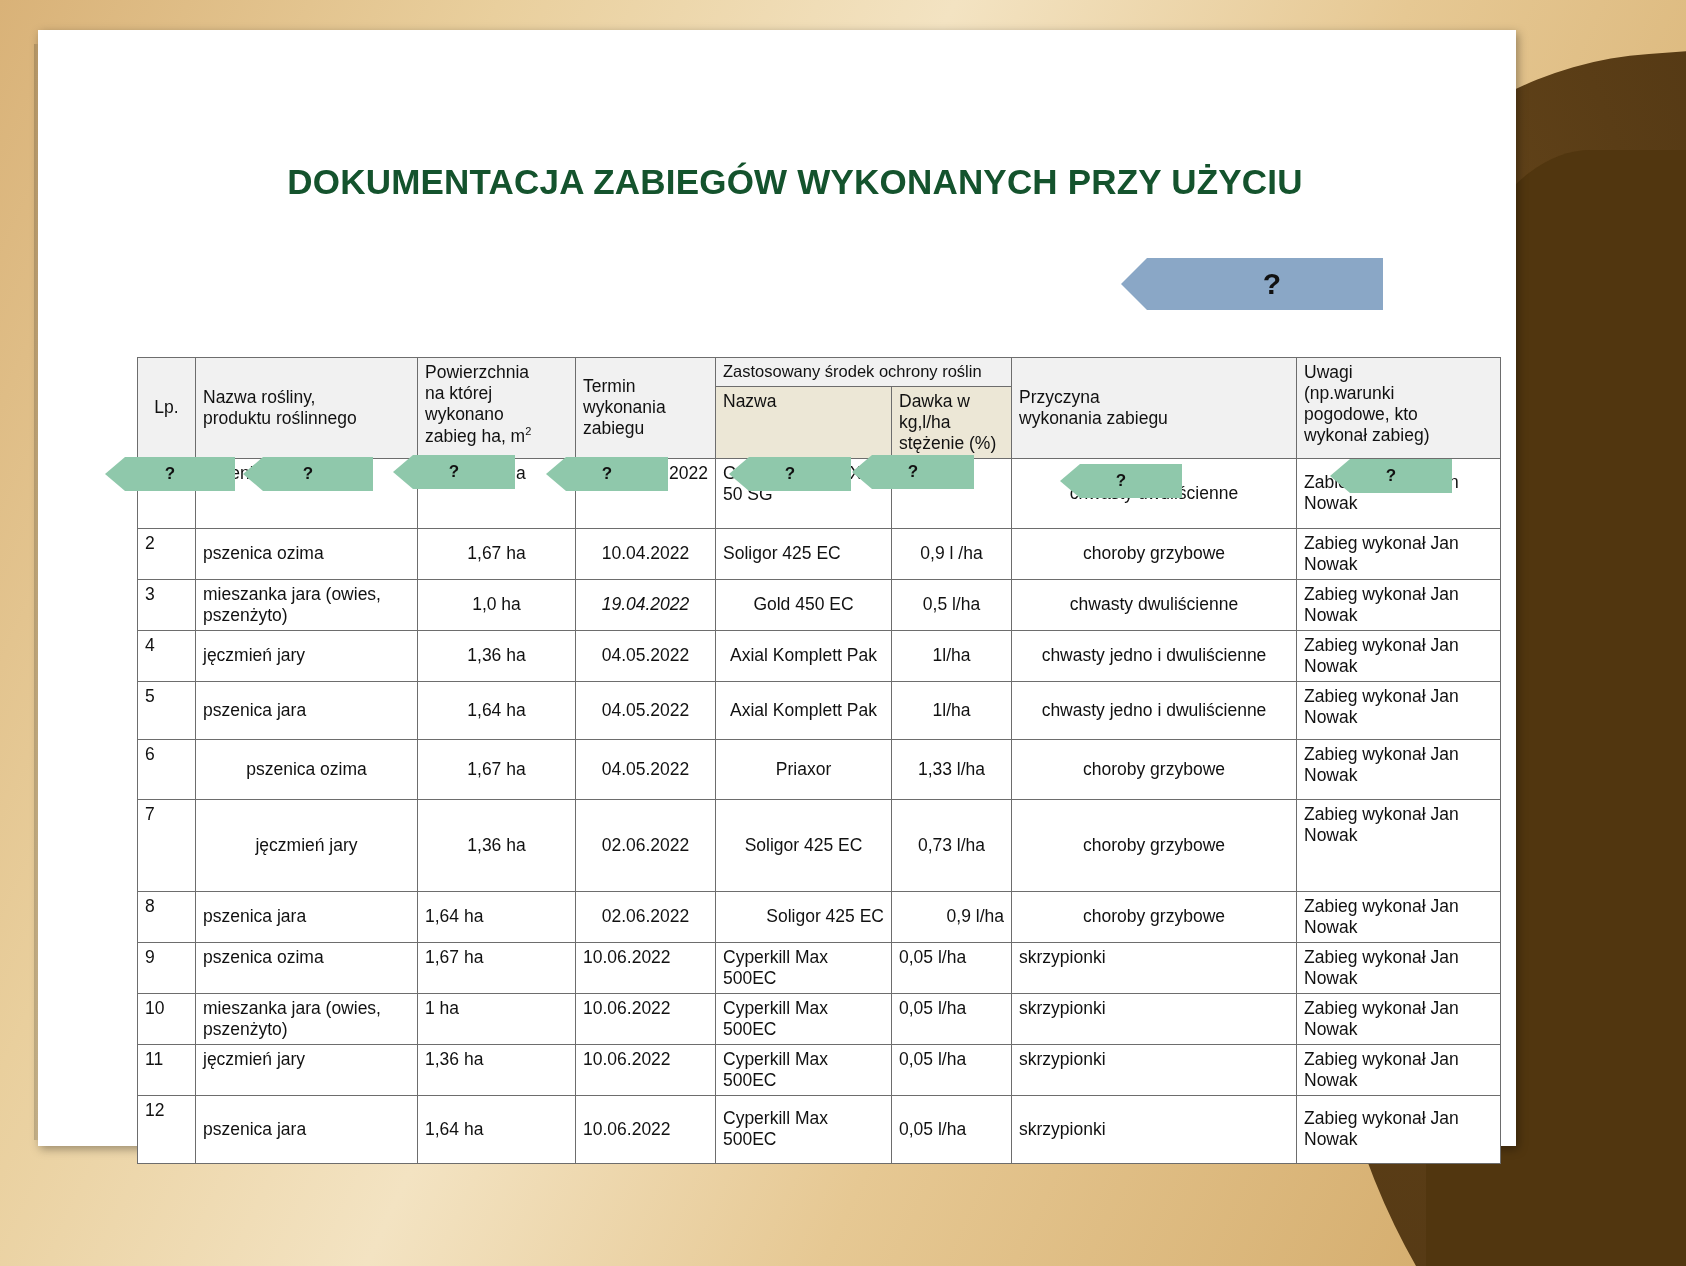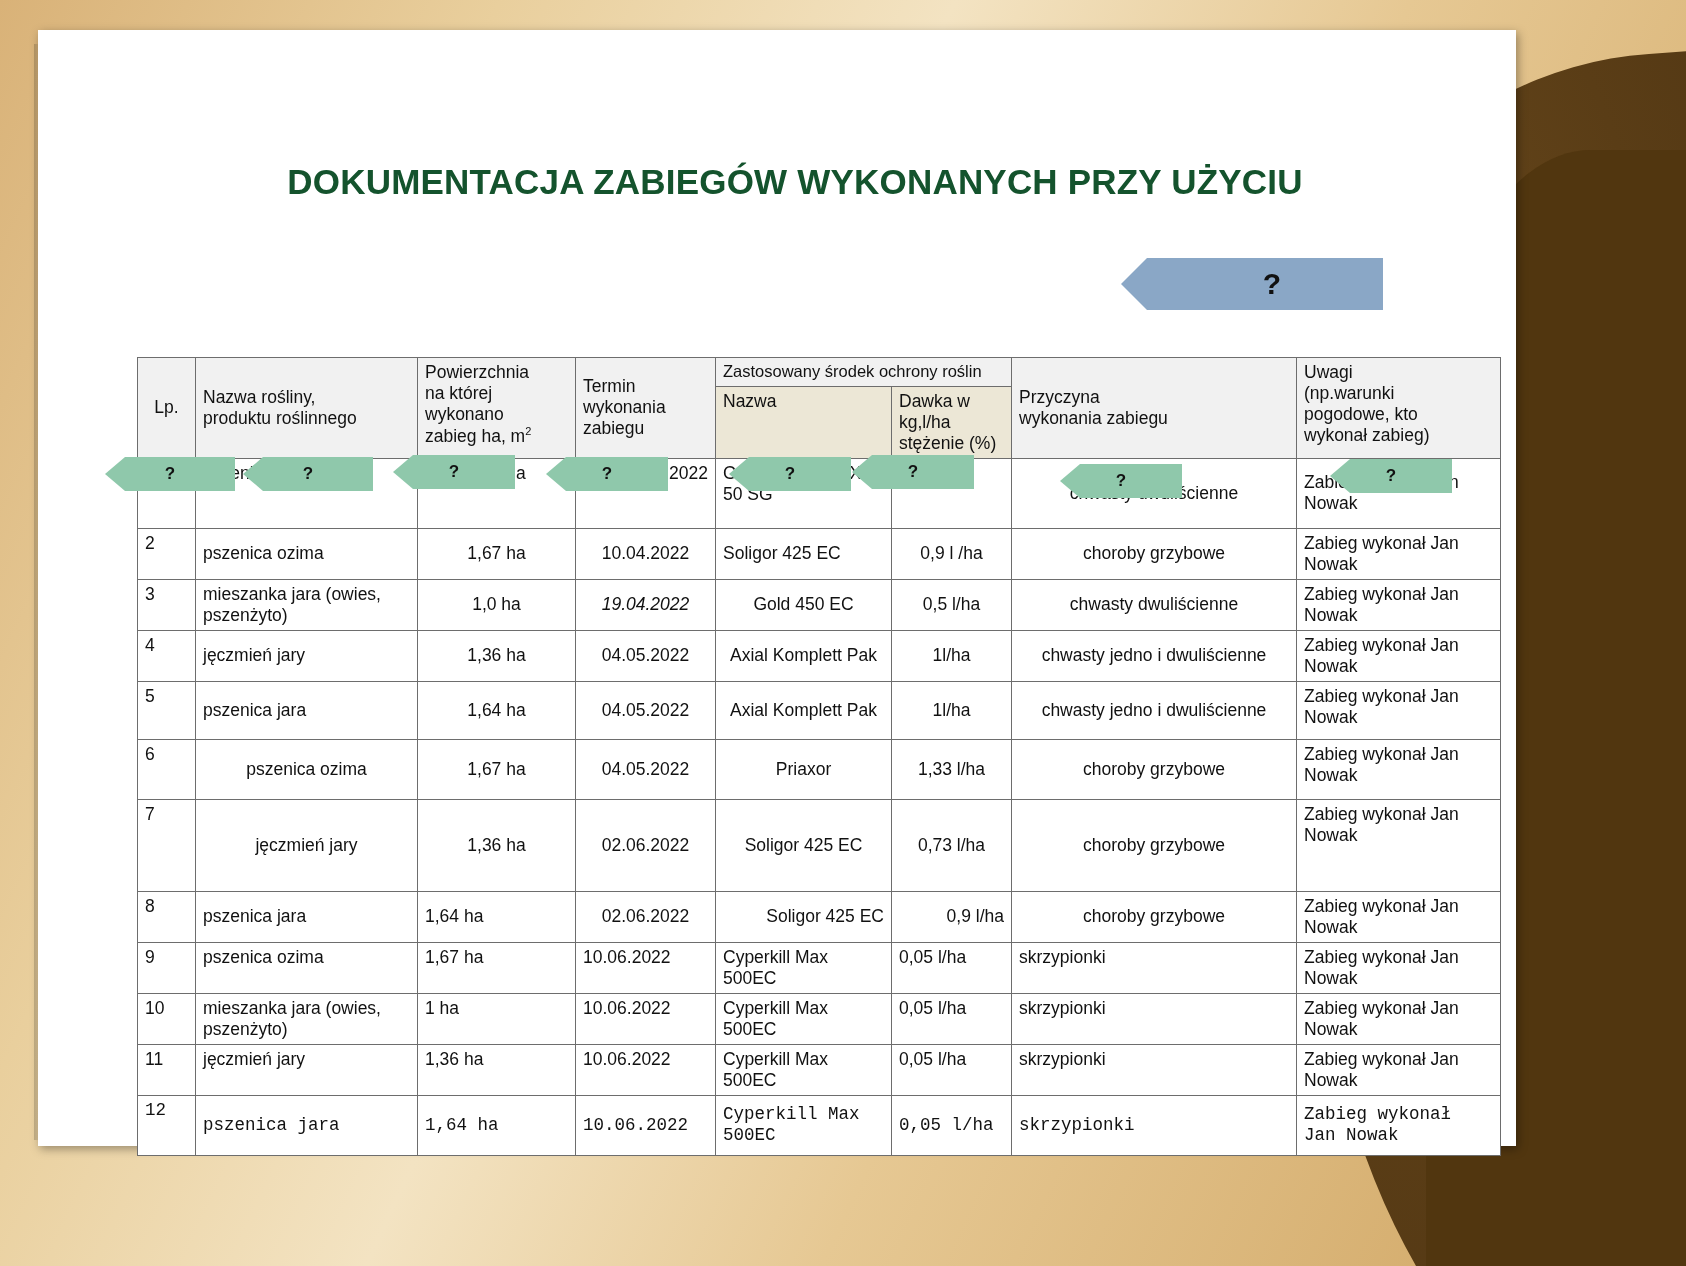--- a/index.html
+++ b/index.html
@@ -278,21 +278,21 @@
         <tr style="height: 46px;">
           <td class="lft" style="vertical-align: top;">11</td>
           <td class="lft" style="vertical-align: top;">jęczmień jary</td>
           <td class="lft" style="vertical-align: top;">1,36  ha</td>
           <td class="lft" style="vertical-align: top;">10.06.2022</td>
           <td class="lft" style="vertical-align: top;">Cyperkill Max 500EC</td>
           <td class="lft" style="vertical-align: top;">0,05 l/ha</td>
           <td class="lft" style="vertical-align: top;">skrzypionki</td>
           <td class="lft" style="vertical-align: top;">Zabieg wykonał Jan Nowak</td>
         </tr>
-        <tr style="height: 60px; font-family: Liberation Mono, monospace;">
+        <tr style="height: 68px;">
           <td class="lft" style="vertical-align: top;">12</td>
           <td class="lft" style="vertical-align: middle;">pszenica jara</td>
           <td class="lft" style="vertical-align: middle;">1,64  ha</td>
           <td class="lft" style="vertical-align: middle;">10.06.2022</td>
           <td class="lft" style="vertical-align: middle;">Cyperkill Max 500EC</td>
           <td class="lft" style="vertical-align: middle;">0,05 l/ha</td>
           <td class="lft" style="vertical-align: middle;">skrzypionki</td>
           <td class="lft" style="vertical-align: middle;">Zabieg wykonał Jan Nowak</td>
         </tr>
       </tbody>

